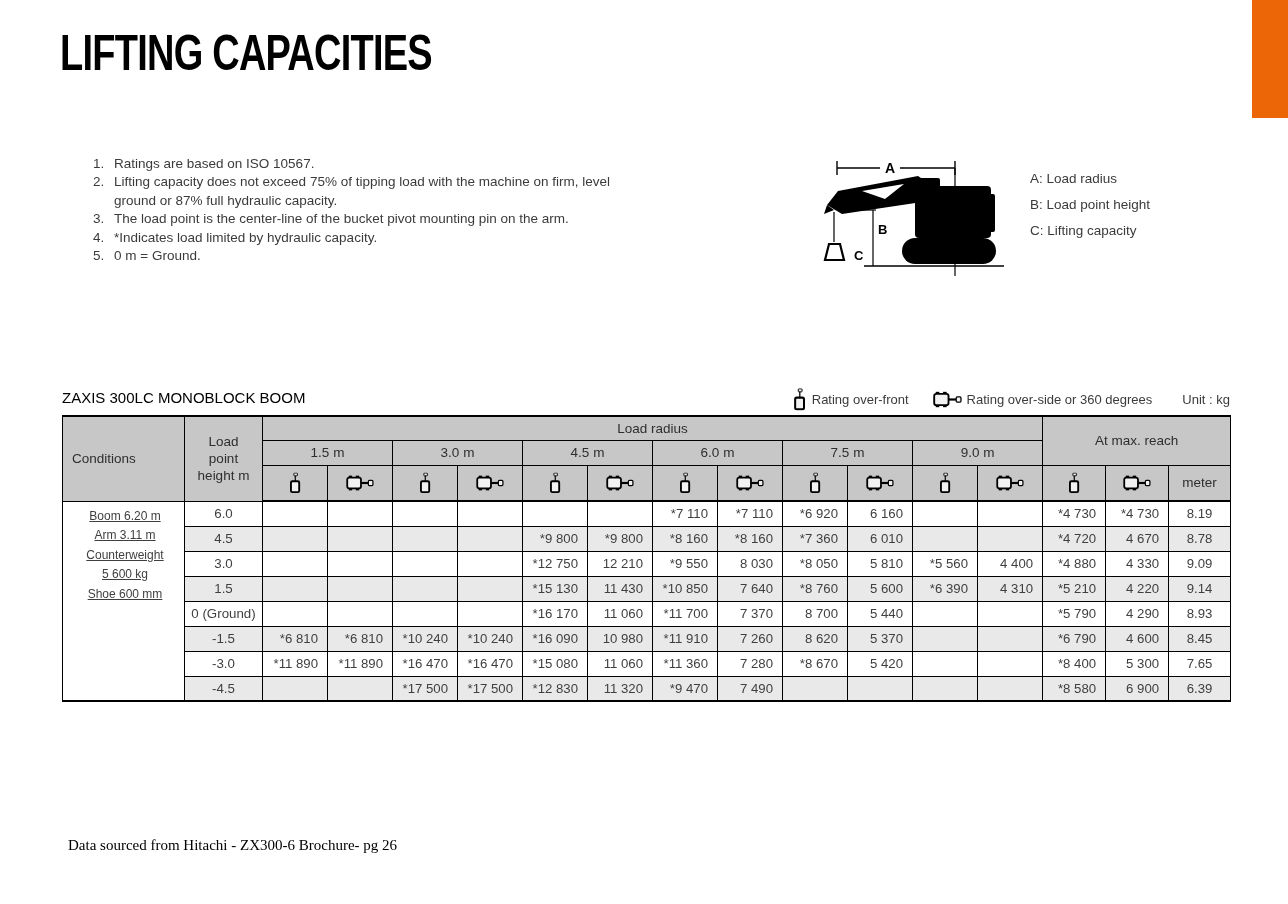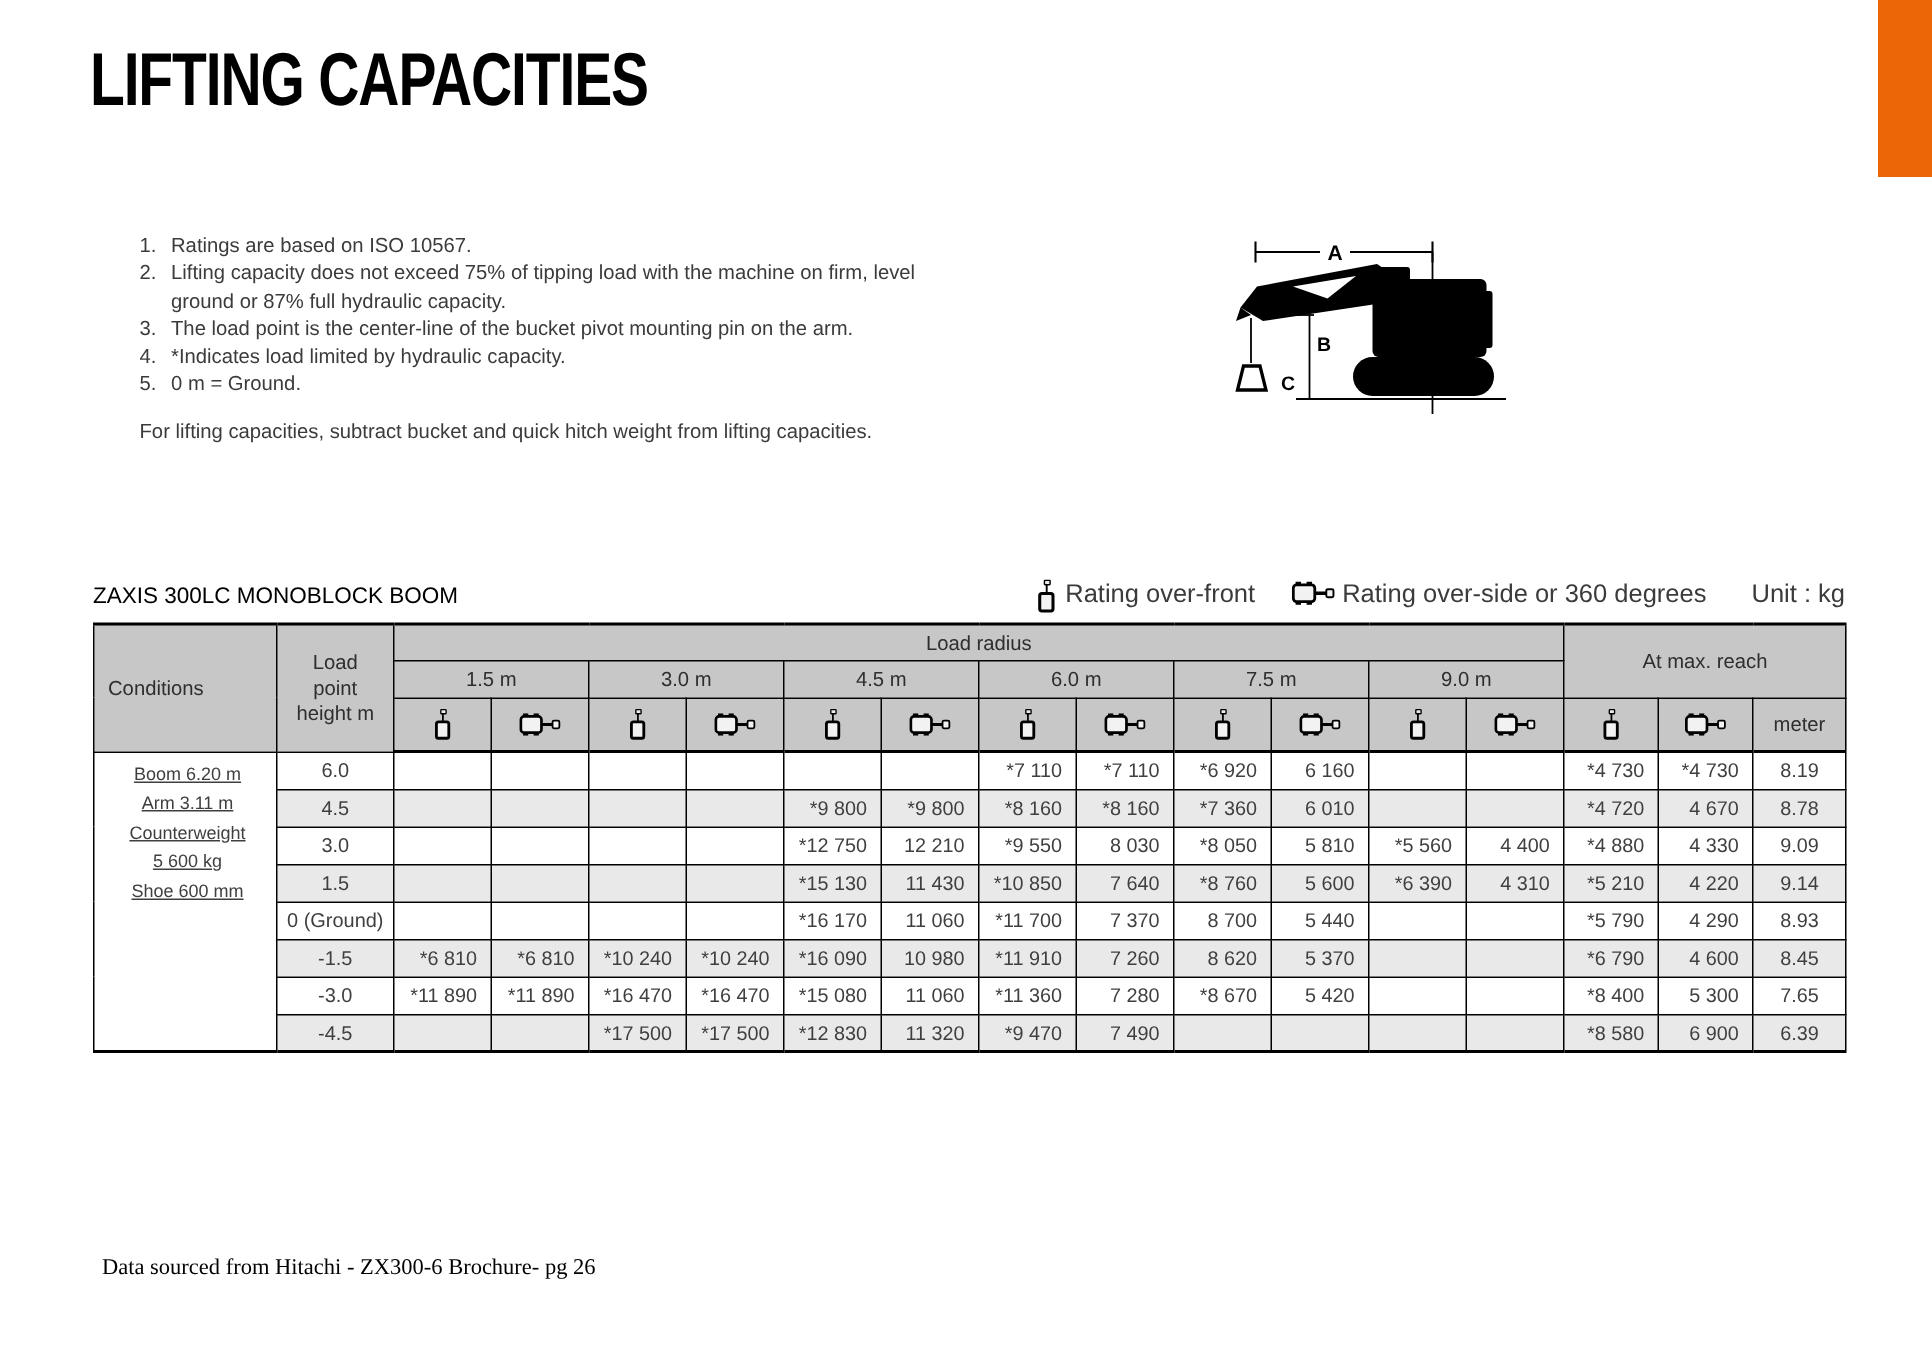--- a/index.html
+++ b/index.html
@@ -51,22 +51,22 @@
     font-size: 13.5px; line-height: 26px; color: #3b3b3b;
   }
 
   
   .table-title {
     position: absolute; left: 62px; top: 389px;
     font-size: 15px; font-weight: 400; color: #000;
   }
   .rating-legend {
     position: absolute; top: 386px; right: 58px; height: 26px;
-    display: flex; align-items: flex-start;
-    font-size: 17px; color: #3b3b3b; white-space: nowrap;
+    display: flex; align-items: center;
+    font-size: 13px; color: #3b3b3b; white-space: nowrap;
   }
   .rating-legend .ic { margin-right: 5px; display: inline-flex; }
   .rl-gap1 { width: 24px; }
   .rl-gap2 { width: 30px; }
 
   
   .cap-table {
     position: absolute; left: 62px; top: 415px;
     width: 1168px;
     border-collapse: collapse;
@@ -154,21 +154,20 @@
           <span class="note-text">The load point is the center-line of the bucket pivot mounting pin on the arm.</span>
         </div>
         <div class="note-row">
           <span class="note-num">4.</span>
           <span class="note-text">*Indicates load limited by hydraulic capacity.</span>
         </div>
         <div class="note-row">
           <span class="note-num">5.</span>
           <span class="note-text">0 m = Ground.</span>
         </div>
-        <div class="note-foot">For lifting capacities, subtract bucket and quick hitch weight from lifting capacities.</div>
       </div>
     </div>
   </div>
 
   <svg class="diagram-svg" width="192" height="132" viewBox="0 0 192 132" xmlns="http://www.w3.org/2000/svg">
 
     <line x1="15" y1="20" x2="58" y2="20" stroke="#000" stroke-width="1.4"></line>
     <line x1="78" y1="20" x2="133" y2="20" stroke="#000" stroke-width="1.4"></line>
     <line x1="15" y1="13" x2="15" y2="27" stroke="#000" stroke-width="1.4"></line>
     <line x1="133" y1="13" x2="133" y2="27" stroke="#000" stroke-width="1.4"></line>
@@ -188,20 +187,25 @@
 
     <line x1="51" y1="62" x2="51" y2="118" stroke="#000" stroke-width="1.2"></line>
     <line x1="40" y1="62" x2="54" y2="62" stroke="#000" stroke-width="1.2"></line>
     <text x="56" y="86" font-family="Liberation Sans, sans-serif" font-size="13" font-weight="700" fill="#000">B</text>
 
     <line x1="12" y1="64" x2="12" y2="94" stroke="#000" stroke-width="1.2"></line>
     <path d="M7,96 L18,96 L22,112 L3,112 Z" fill="#fff" stroke="#000" stroke-width="2.2"></path>
     <text x="32" y="112" font-family="Liberation Sans, sans-serif" font-size="13" font-weight="700" fill="#000">C</text>
   </svg>
 
+  <div class="diagram-legend">
+    <div>A: Load radius</div>
+    <div>B: Load point height</div>
+    <div>C: Lifting capacity</div>
+  </div>
 
   <div class="table-title">ZAXIS 300LC MONOBLOCK BOOM</div>
 
   <div class="rating-legend">
     <span class="ic">
       <svg width="15" height="23" viewBox="0 0 20 30">
           <use href="#ic-front"></use>
         </svg>
     </span>
     <span>Rating over-front</span>

